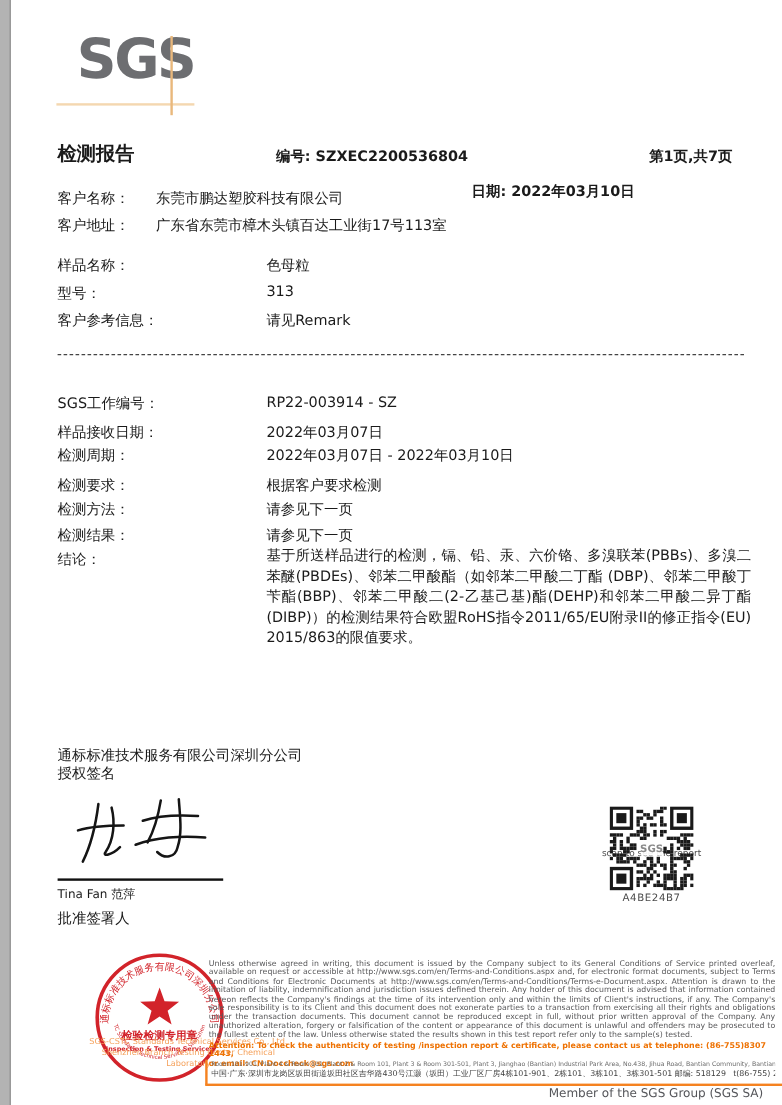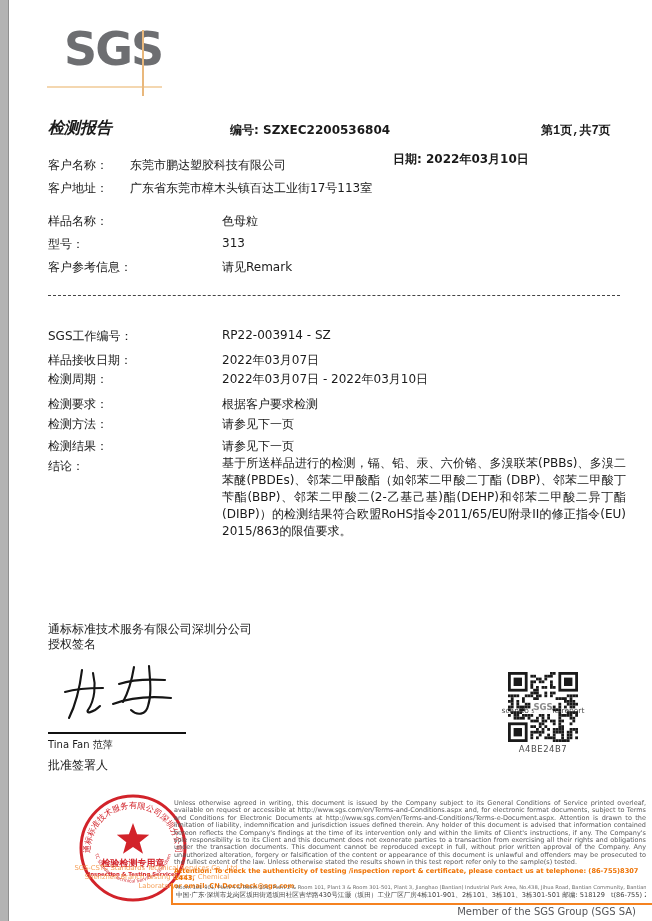--- a/index.html
+++ b/index.html
@@ -3,21 +3,21 @@
 <meta charset="utf-8">
 <style>
   html,body{margin:0;padding:0;background:#e9e9e9;}
   .page{position:relative;width:652px;height:921px;background:#ffffff;overflow:hidden;
         font-family:"DejaVu Sans","Liberation Sans",sans-serif;color:#222;}
   .edge{position:absolute;left:0;top:0;width:8px;height:921px;background:#b3b3b3;border-right:1px solid #8f8f8f;}
   
   .logo{position:absolute;left:64px;top:26px;font-size:46px;font-weight:bold;color:#6d6e71;letter-spacing:-2px;line-height:1;}
   .logo-underline{position:absolute;left:47px;top:86px;width:115px;height:2px;background:#f4d7b0;}
   .logo-vline{position:absolute;left:142px;top:30px;width:2px;height:66px;background:#e9b87c;}
-  .title{position:absolute;left:48px;top:118px;font-size:16px;font-weight:bold;color:#1a1a1a;font-style:italic;}
+  .title{position:absolute;left:48px;top:118px;font-size:16px;font-weight:bold;color:#1a1a1a;}
   .hmeta{position:absolute;top:122px;font-size:12px;font-weight:600;color:#1a1a1a;white-space:nowrap;}
   
   .row{position:absolute;left:48px;font-size:12px;color:#1a1a1a;white-space:nowrap;}
   .row .lbl{font-weight:500;}
   .row .val{position:absolute;white-space:nowrap;}
   .va{left:82px;} .vb{left:174px;}
   .note{position:absolute;left:48px;font-size:12px;color:#1a1a1a;}
   .dashline{position:absolute;left:48px;top:295px;width:572px;border-top:1px dashed #444;}
   .para{position:absolute;left:222px;top:455px;width:404px;font-size:12px;line-height:17px;color:#1a1a1a;text-align:justify;}
   
@@ -56,21 +56,21 @@
 
   <div class="title">检测报告</div>
   <div class="hmeta" style="left:230px;">
     <span>编号:</span>
     <span>SZXEC2200536804</span>
   </div>
   <div class="hmeta" style="left:393px;margin-top:29px;">
     <span>日期:</span>
     <span>2022年03月10日</span>
   </div>
-  <div class="hmeta" style="left:541px;font-family:Liberation Mono, monospace;">第1页,共7页</div>
+  <div class="hmeta" style="left:541px;">第1页,共7页</div>
 
   <div class="row" style="top:157px">
     <span class="lbl">客户名称：</span>
     <span class="val va">东莞市鹏达塑胶科技有限公司</span>
   </div>
   <div class="row" style="top:180px">
     <span class="lbl">客户地址：</span>
     <span class="val va">广东省东莞市樟木头镇百达工业街17号113室</span>
   </div>
   <div class="row" style="top:213px">

